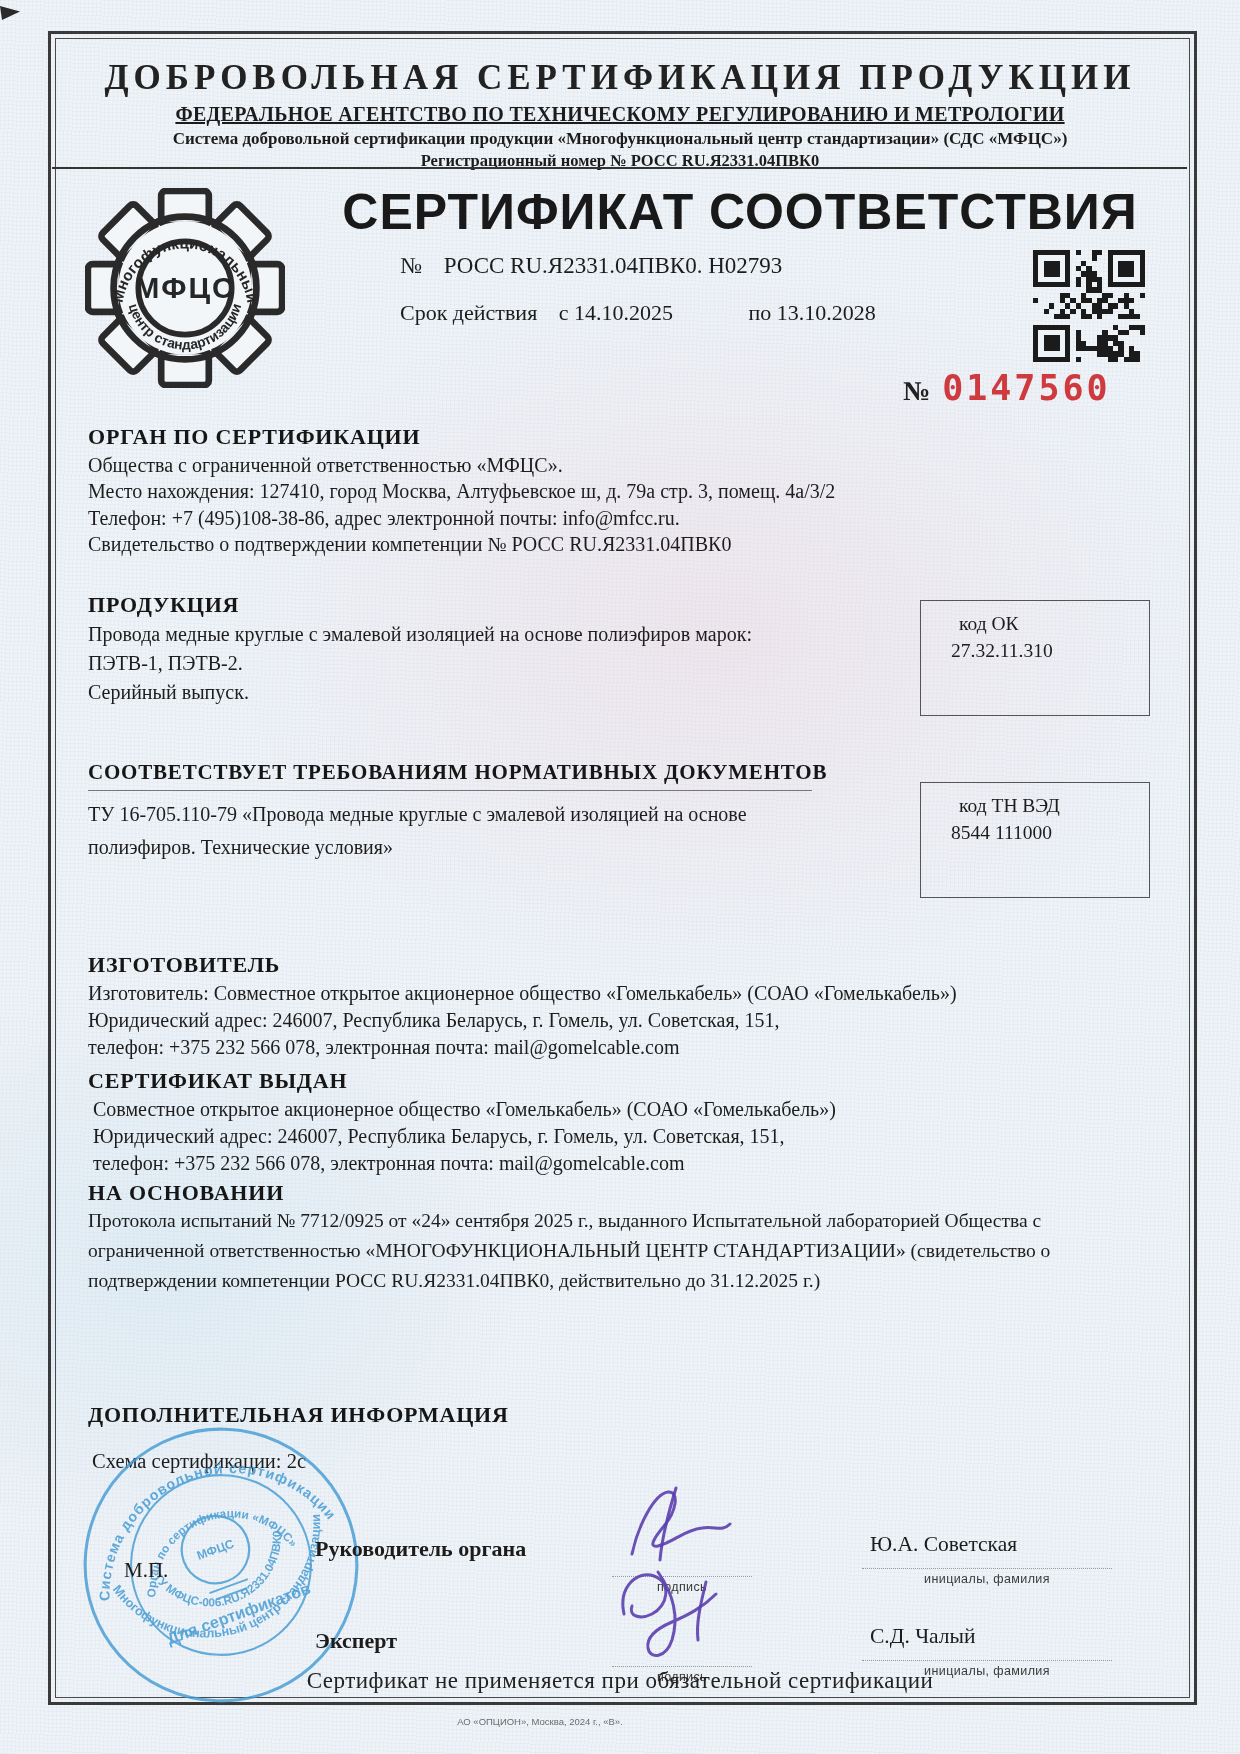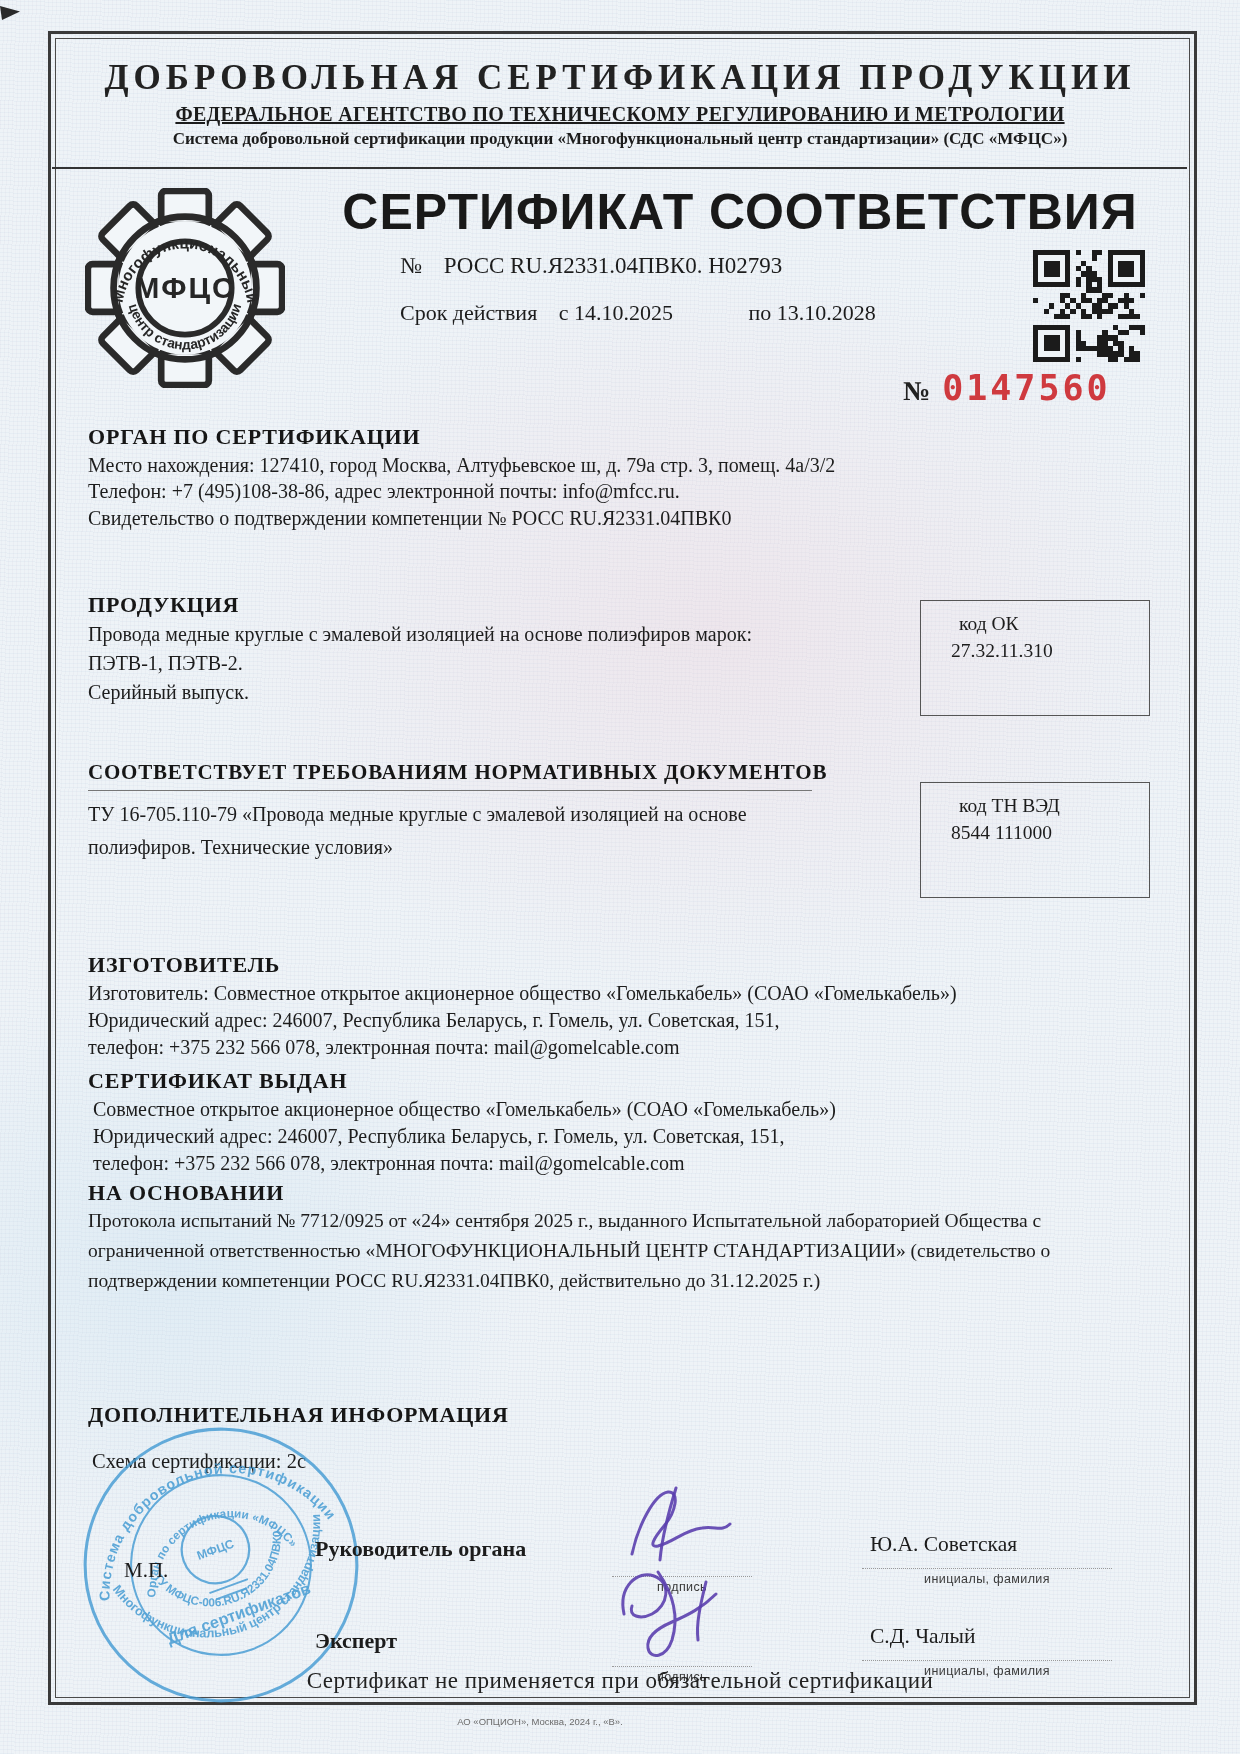--- a/index.html
+++ b/index.html
@@ -83,20 +83,21 @@
 <body>
 
 <div class="page">
   <div class="artifact"></div>
   <div class="frame"></div>
 
   <div class="hdr">
     <h1>ДОБРОВОЛЬНАЯ СЕРТИФИКАЦИЯ ПРОДУКЦИИ</h1>
     <div class="agency">ФЕДЕРАЛЬНОЕ АГЕНТСТВО ПО ТЕХНИЧЕСКОМУ РЕГУЛИРОВАНИЮ И МЕТРОЛОГИИ</div>
     <div class="system">Система добровольной сертификации продукции «Многофункциональный центр стандартизации» (СДС «МФЦС»)</div>
+    <div class="reg">Регистрационный номер № РОСС RU.Я2331.04ПВК0</div>
   </div>
   <div class="hdr-rule"></div>
 
   <div class="logo">
     <svg viewBox="0 0 210 210" width="200" height="200">
       <g stroke="#2a2a2a" stroke-width="7" fill="#f2f6f9">
         <circle cx="105" cy="105" r="75"></circle>
         <rect x="80" y="3" width="50" height="36" rx="5" transform="rotate(0 105 105)"></rect>
         <rect x="80" y="3" width="50" height="36" rx="5" transform="rotate(45 105 105)"></rect>
         <rect x="80" y="3" width="50" height="36" rx="5" transform="rotate(90 105 105)"></rect>
@@ -262,20 +263,21 @@
     </svg>
   </div>
 
   <div class="blank-no">
     <span class="nosign">№</span>
     <span class="digits">0147560</span>
   </div>
 
   <div class="sec-h" style="top:424px">ОРГАН ПО СЕРТИФИКАЦИИ</div>
   <div class="sec-lines organ-lines" style="top:452px">
+    <div>Общества с ограниченной ответственностью «МФЦС».</div>
     <div>Место нахождения: 127410, город Москва, Алтуфьевское ш, д. 79а стр. 3, помещ. 4а/3/2</div>
     <div>Телефон: +7 (495)108-38-86, адрес электронной почты: info@mfcc.ru.</div>
     <div>Свидетельство о подтверждении компетенции № РОСС RU.Я2331.04ПВК0</div>
   </div>
 
   <div class="sec-h" style="top:592px">ПРОДУКЦИЯ</div>
   <div class="sec-lines product-lines" style="top:620px">
     <div>Провода медные круглые с эмалевой изоляцией на основе полиэфиров марок:</div>
     <div>ПЭТВ-1, ПЭТВ-2.</div>
     <div>Серийный выпуск.</div>

